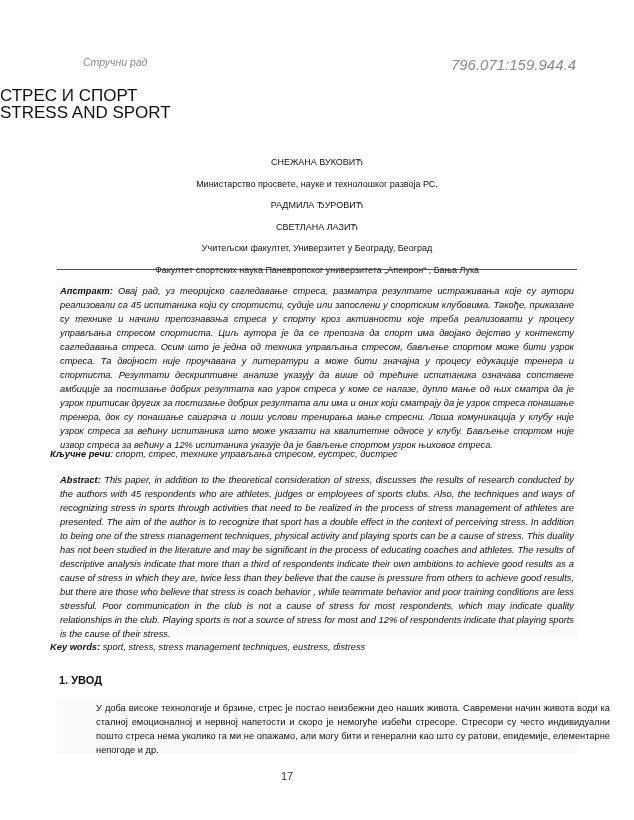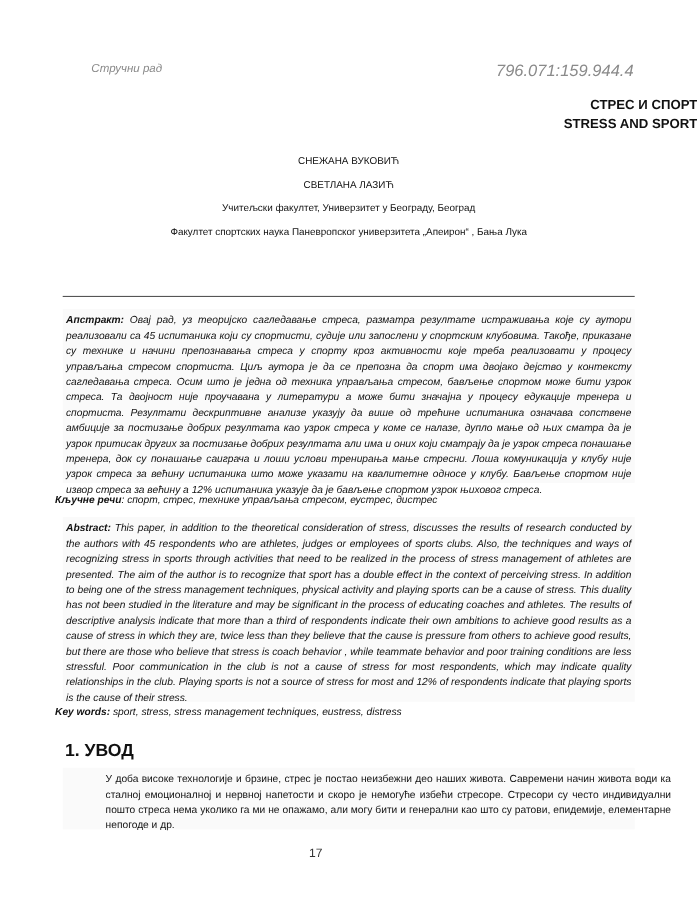--- a/index.html
+++ b/index.html
@@ -10,65 +10,67 @@
     .header-left {
       position: absolute; left: 51px; top: 56px;
       font-size: 10.5px; font-style: italic; color: #8a8a8a; margin-left: 32px;
     }
     .header-right {
       position: absolute; right: 58px; top: 56px;
       font-size: 15px; font-style: italic; color: #8a8a8a;
     }
     .title-block {
       position: absolute; left: 0; width: 634px; top: 87px;
-      text-align: right; font-weight: bold; font-size: 12px; line-height: 17px;
+      text-align: left; font-weight: normal; font-size: 17px; line-height: 17px;
     }
     .authors {
-      position: absolute; left: 0; width: 634px; top: 139px;
+      position: absolute; left: 0; width: 634px; top: 155px;
       text-align: center; font-size: 9px; color: #111;
     }
     .authors div { height: 21.5px; line-height: 14px; }
     .divider {
       position: absolute; left: 57px; width: 520px; top: 269px;
       height: 0; border-top: 1px solid #555;
     }
     .shade {
       position: absolute; left: 57px; width: 520px; background: #fafafa;
     }
     .para {
       position: absolute; left: 60px; width: 514px;
       font-size: 9.3px; line-height: 14px; text-align: justify; color: #111;
     }
     .para.italic { font-style: italic; }
     .lbl { font-weight: bold; }
     .kw { position: absolute; left: 50px; font-size: 9.3px; font-style: italic; color: #111; }
     .kw .lbl { font-style: italic; }
     .section {
       position: absolute; left: 59px; top: 674px;
-      font-weight: bold; font-size: 16px;
+      font-weight: bold; font-size: 11px;
     }
     .intro { font-style: normal; margin-left: 36px; }
     .page-num {
       position: absolute; left: 0; width: 574px; top: 770px;
       text-align: center; font-size: 11px; color: #333;
     }
   </style>
 </head>
 <body>
 
 <div class="header-left">Стручни рад</div>
 <div class="header-right">796.071:159.944.4</div>
 
 <div class="title-block">
   <div>СТРЕС И СПОРТ</div>
   <div>STRESS AND SPORT</div>
 </div>
 
 <div class="authors">
   <div>СНЕЖАНА ВУКОВИЋ</div>
+  <div>Министарство просвете, науке и технолошког развоја РС,</div>
+  <div>РАДМИЛА ЂУРОВИЋ</div>
   <div>СВЕТЛАНА ЛАЗИЋ</div>
   <div>Учитељски факултет, Универзитет у Београду, Београд</div>
   <div>Факултет спортских наука Паневропског универзитета  „Апеирон“ , Бања Лука</div>
 </div>
 
 <div class="divider"></div>
 
 <div class="shade" style="top:281px;height:158px;"></div>
 <div class="shade" style="top:470px;height:168px;"></div>
 <div class="shade" style="top:698px;height:56px;"></div>

